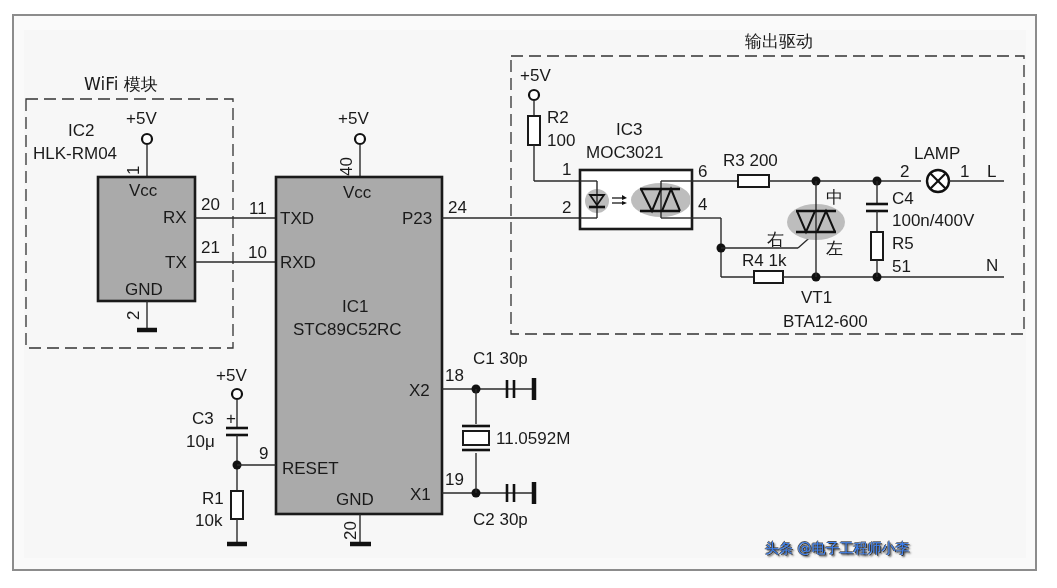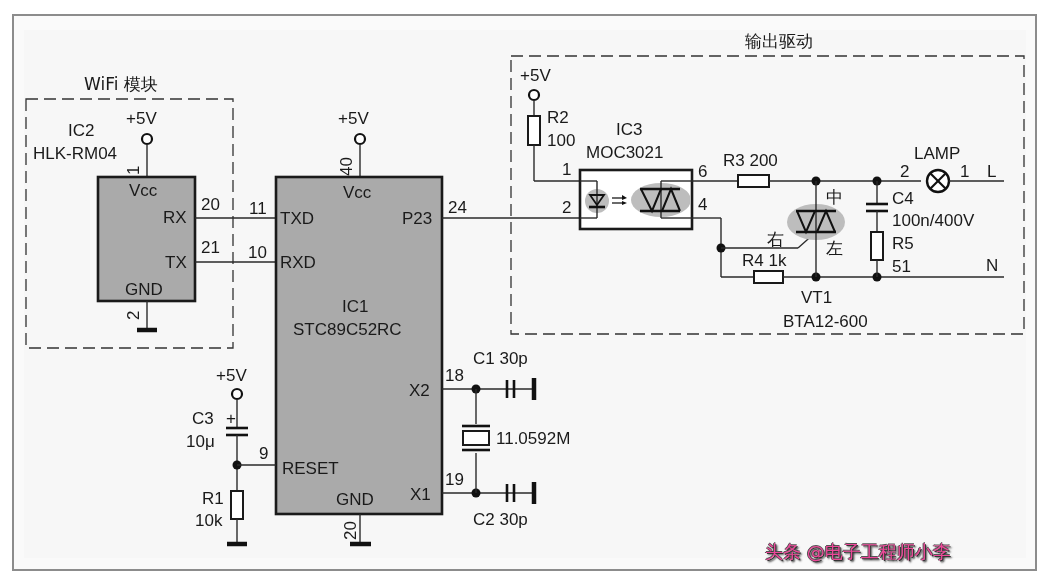--- a/index.html
+++ b/index.html
@@ -12,21 +12,21 @@
   .gnd { stroke: #111; stroke-width: 4.5; }
   .dash { stroke: #333; stroke-width: 1.3; fill: none; stroke-dasharray: 12 6; }
   .chip { fill: #aaaaaa; stroke: #1a1a1a; stroke-width: 2.6; }
   .box { fill: #ffffff; stroke: #1a1a1a; stroke-width: 2.6; }
   .res { fill: #ffffff; stroke: #1a1a1a; stroke-width: 2; }
   .dot { fill: #111; }
   .hl { fill: #bdbdbd; }
   .term { fill: #ffffff; stroke: #111; stroke-width: 2.2; }
   text { font-family: "Liberation Sans", sans-serif; fill: #1a1a1a; font-size: 17px; }
   .cn { font-family: "DejaVu Sans", sans-serif; }
-  #watermark { position: absolute; left: 765px; top: 540px; font-family: "DejaVu Sans", sans-serif; font-size: 18px; color: #ec4899; text-shadow: 1px 1px 0 #333, -1px 0 0 #555, 0 -1px 0 #555, 2px 2px 2px #222; letter-spacing: 0px; white-space: nowrap; }
+  #watermark { position: absolute; left: 765px; top: 540px; font-family: "DejaVu Sans", sans-serif; font-size: 14px; color: #3b82f6; text-shadow: 1px 1px 0 #333, -1px 0 0 #555, 0 -1px 0 #555, 2px 2px 2px #222; letter-spacing: 0px; white-space: nowrap; }
 </style>
 </head>
 <body>
 
 <div id="frame"></div>
 <div id="inner"></div>
 
 <svg width="1057" height="588" viewBox="0 0 1057 588">
 
   <g>

